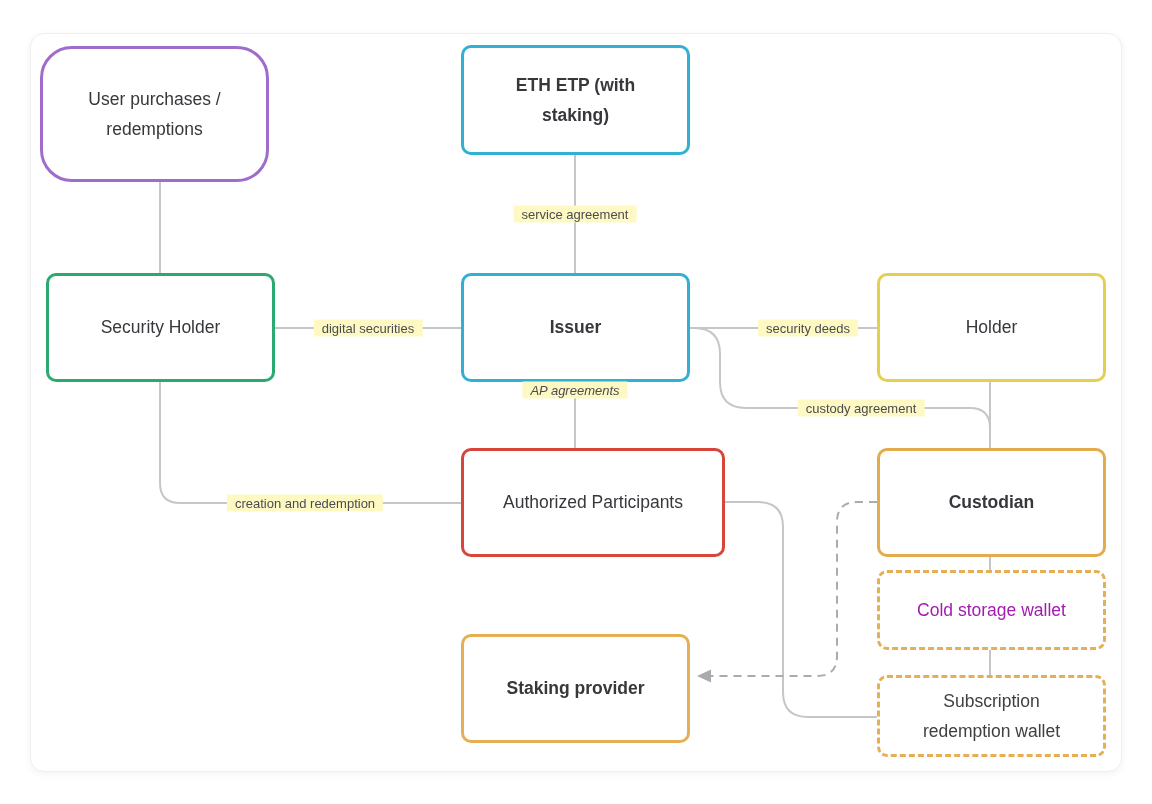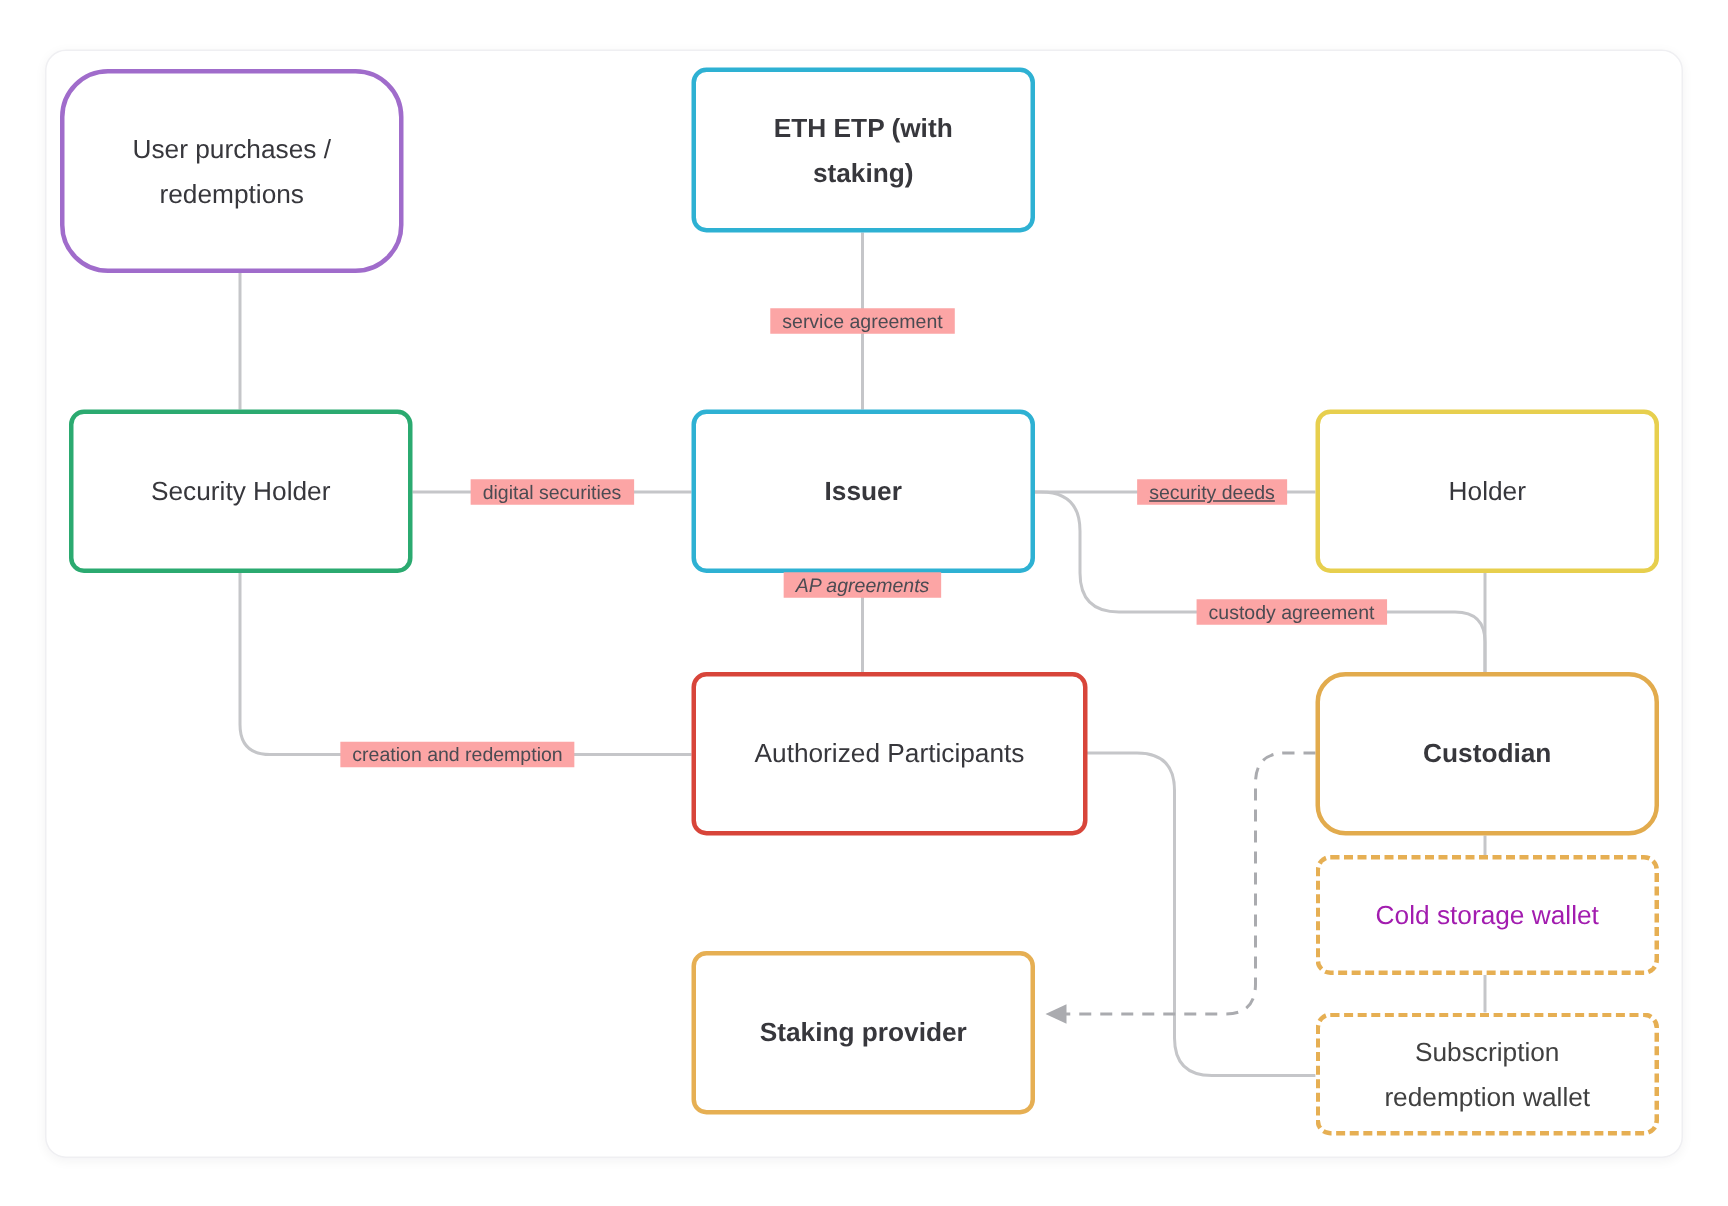--- a/index.html
+++ b/index.html
@@ -17,21 +17,21 @@
   .node{
     position:absolute;box-sizing:border-box;
     display:flex;align-items:center;justify-content:center;text-align:center;
     background:#ffffff;border:3px solid #cccccc;border-radius:10px;
     font-size:17.5px;line-height:1.72;color:#37373c;
     padding:0 26px;
   }
   .node.bold{font-weight:700;}
   .edge-label{
     position:absolute;transform:translate(-50%,-50%);
-    background:#fca5a5;padding:1px 8px;white-space:nowrap;
+    background:#fef9c3;padding:1px 8px;white-space:nowrap;
     font-size:13px;color:#4b4b52;text-align:center;
   }
 </style>
 </head>
 <body>
 
 <div class="card"></div>
 
 <svg class="edges" width="1152" height="804" viewBox="0 0 1152 804">
   <path class="edge-solid" d="M 160 155 L 160 273" fill="none" stroke="#c5c6c9" stroke-width="2"></path>
@@ -66,34 +66,34 @@
 </div>
 
 <div class="node" style="left: 877px; top: 273px; width: 229px; height: 109px; border-color: rgb(231, 207, 78); border-style: solid; color: rgb(55, 55, 60);">
   <span>Holder</span>
 </div>
 
 <div class="node" style="left: 461px; top: 448px; width: 264px; height: 109px; border-color: rgb(216, 69, 58); border-style: solid; color: rgb(55, 55, 60);">
   <span>Authorized Participants</span>
 </div>
 
-<div class="node bold" style="left: 877px; top: 448px; width: 229px; height: 109px; border-color: rgb(226, 171, 77); border-style: solid; color: rgb(55, 55, 60); border-radius: 20px;">
+<div class="node bold" style="left: 877px; top: 448px; width: 229px; height: 109px; border-color: rgb(226, 171, 77); border-style: solid; color: rgb(55, 55, 60);">
   <span>Custodian</span>
 </div>
 
 <div class="node" style="left: 877px; top: 570px; width: 229px; height: 80px; border-color: rgb(230, 175, 83); border-style: dashed; color: #a21caf;">
   <span>Cold storage wallet</span>
 </div>
 
 <div class="node" style="left: 877px; top: 675px; width: 229px; height: 82px; border-color: rgb(230, 175, 83); border-style: dashed; color: #404040;">
   <span>Subscription redemption wallet</span>
 </div>
 
 <div class="node bold" style="left: 461px; top: 622px; width: 229px; height: 109px; border-color: rgb(230, 175, 83); border-style: solid; color: rgb(55, 55, 60); margin-top: 12px;">
   <span>Staking provider</span>
 </div>
 
 <div class="edge-label" style="left: 575px; top: 214px; color: rgb(75, 75, 82);">service agreement</div>
 <div class="edge-label" style="left: 368px; top: 328px; color: rgb(75, 75, 82);">digital securities</div>
-<div class="edge-label" style="left: 808px; top: 328px; color: rgb(75, 75, 82); text-decoration: underline;">security deeds</div>
+<div class="edge-label" style="left: 808px; top: 328px; color: rgb(75, 75, 82);">security deeds</div>
 <div class="edge-label" style="left: 861px; top: 408px; color: rgb(75, 75, 82);">custody agreement</div>
 <div class="edge-label" style="left: 575px; top: 390px; color: rgb(75, 75, 82); font-style: italic;">AP agreements</div>
 <div class="edge-label" style="left: 305px; top: 503px; color: rgb(75, 75, 82);">creation and redemption</div>
 
 </body></html>

